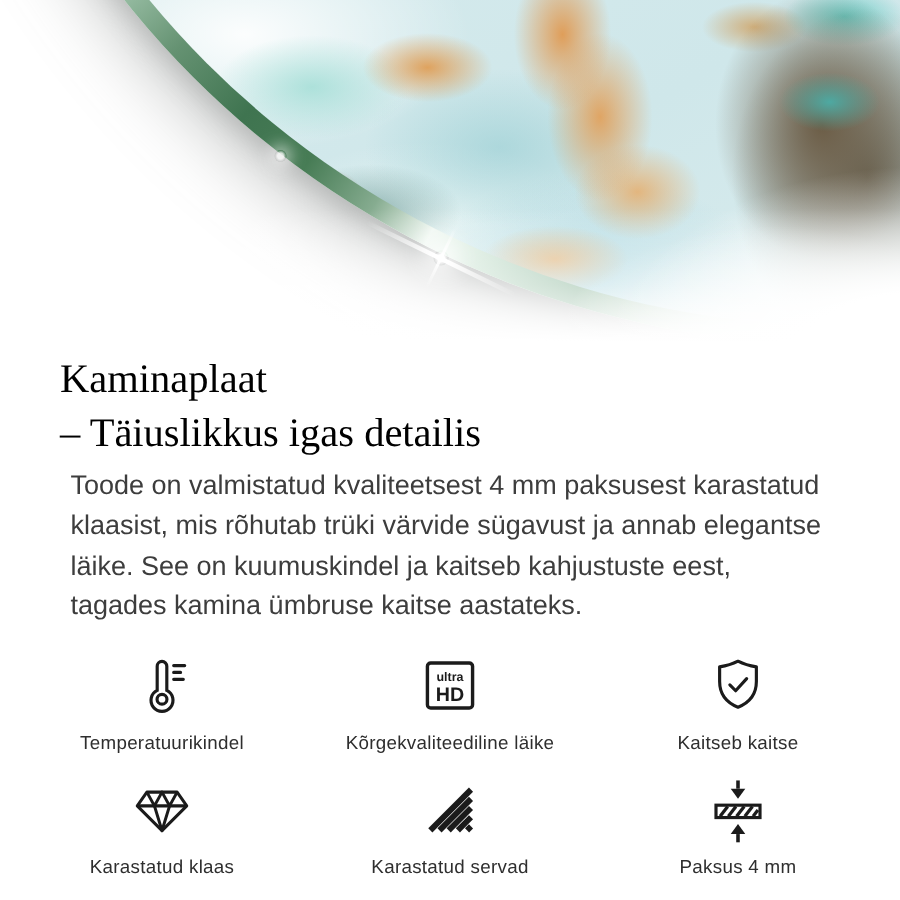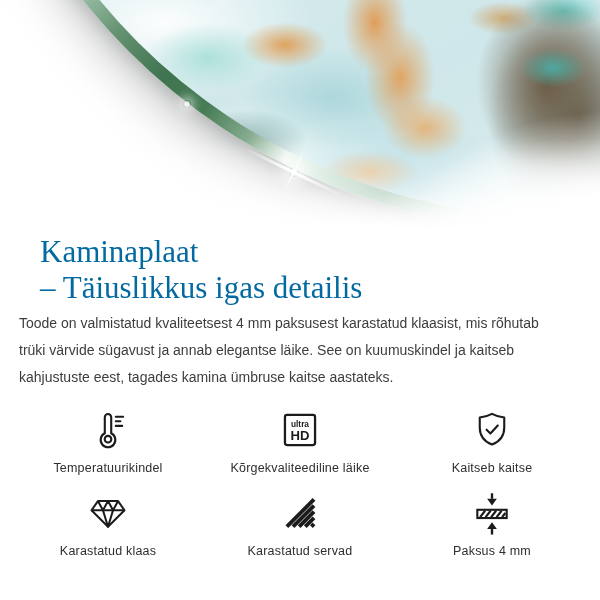--- a/index.html
+++ b/index.html
@@ -69,24 +69,24 @@
   .sparkle .ray2{left:-22px;top:-1px;width:44px;height:2px;transform:rotate(-64deg);}
   .glint{
     position:absolute;left:183px;top:100px;width:8px;height:8px;border-radius:50%;opacity:.8;
     background:radial-gradient(circle,#fff 0 35%,rgba(255,255,255,0) 70%);
     box-shadow:0 0 10px 3px rgba(255,255,255,.8);
   }
   
   .title{
     margin:2px 40px 0;
     font-family:"Liberation Serif","DejaVu Serif",serif;
-    font-size:31px;line-height:36px;font-weight:400;color:#0369a1;
+    font-size:27px;line-height:36px;font-weight:400;color:#000000;
   }
   .title span{display:block;}
-  .desc{margin:4px 19px 0;max-width:527px;font-size:14px;line-height:26.8px;color:#3d3d3d;}
+  .desc{margin:4px 47px 0;max-width:527px;font-size:18px;line-height:26.8px;color:#3d3d3d;}
   
   .features{
     display:grid;grid-template-columns:repeat(3,1fr);row-gap:16px;
     margin:18px 12px 0;text-align:center;
   }
   .feature{display:flex;flex-direction:column;align-items:center;}
   .icon-box{height:44px;display:flex;align-items:center;justify-content:center;}
   .icon-box svg{display:block;}
   .feature-label{margin-top:9px;font-size:12.5px;letter-spacing:.2px;color:#2e2e2e;}
 </style>

